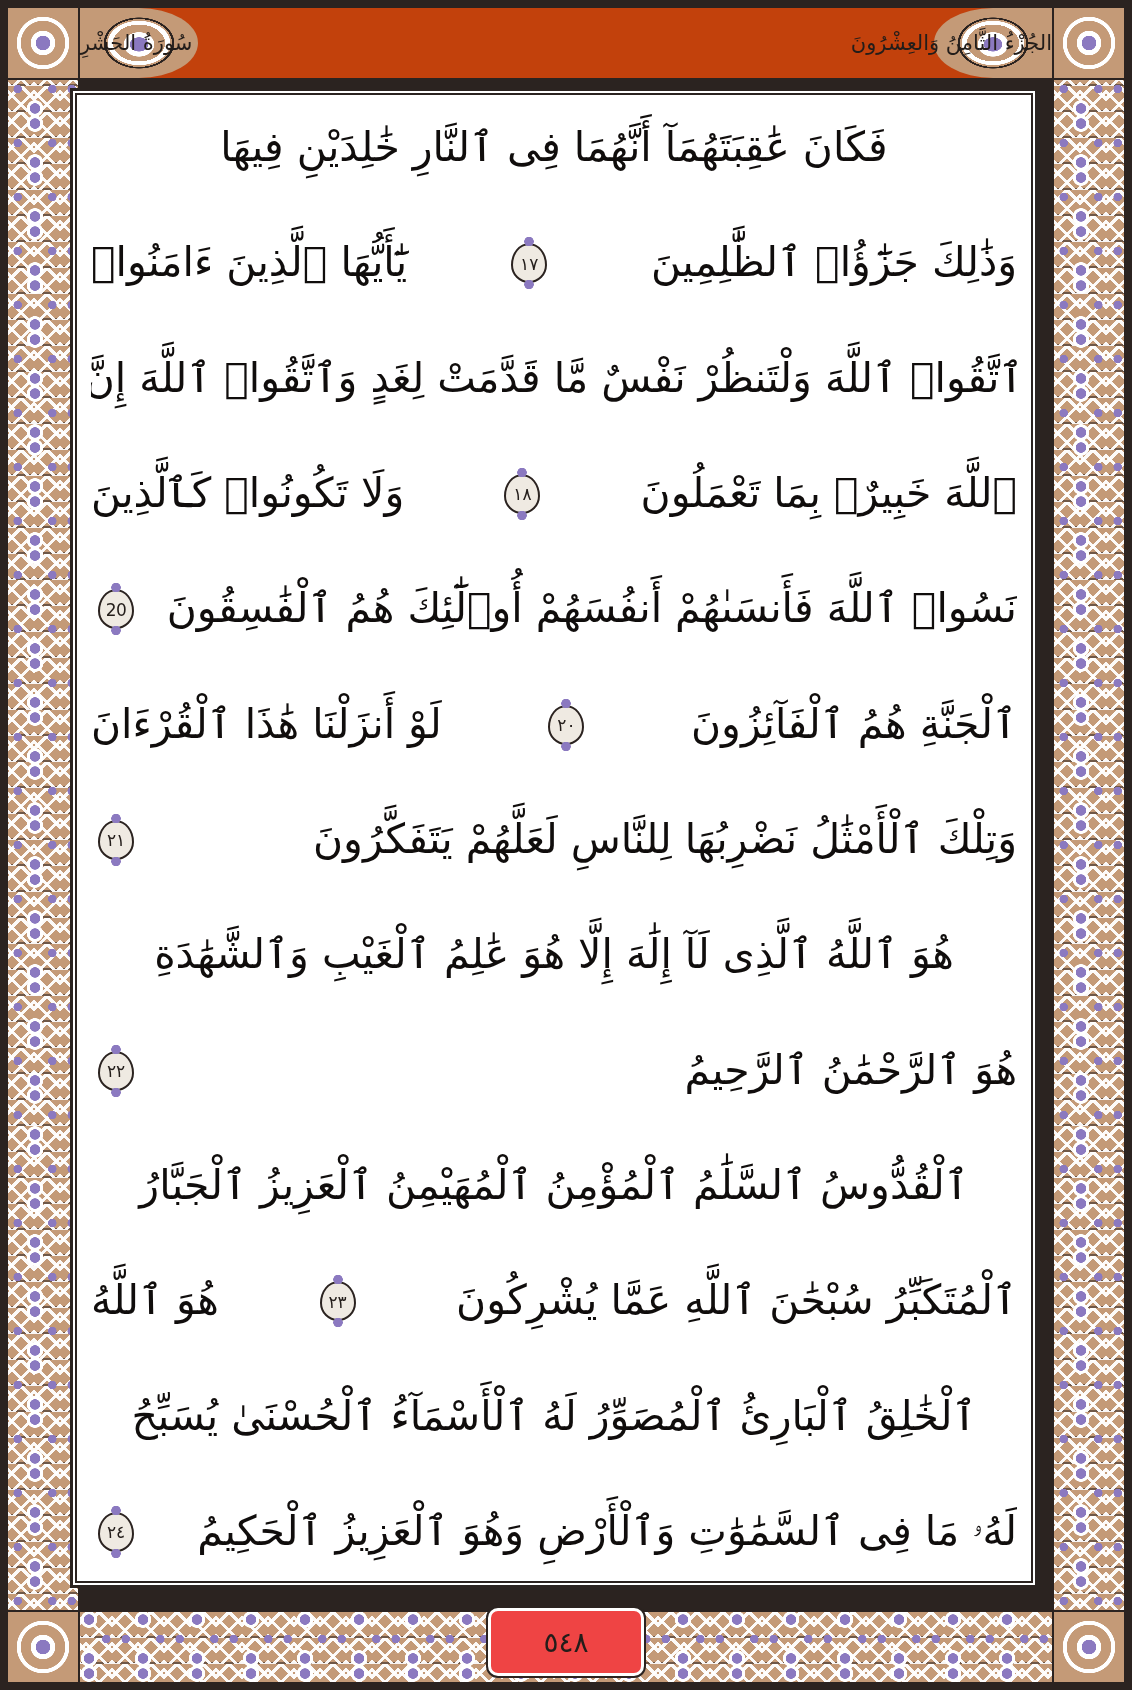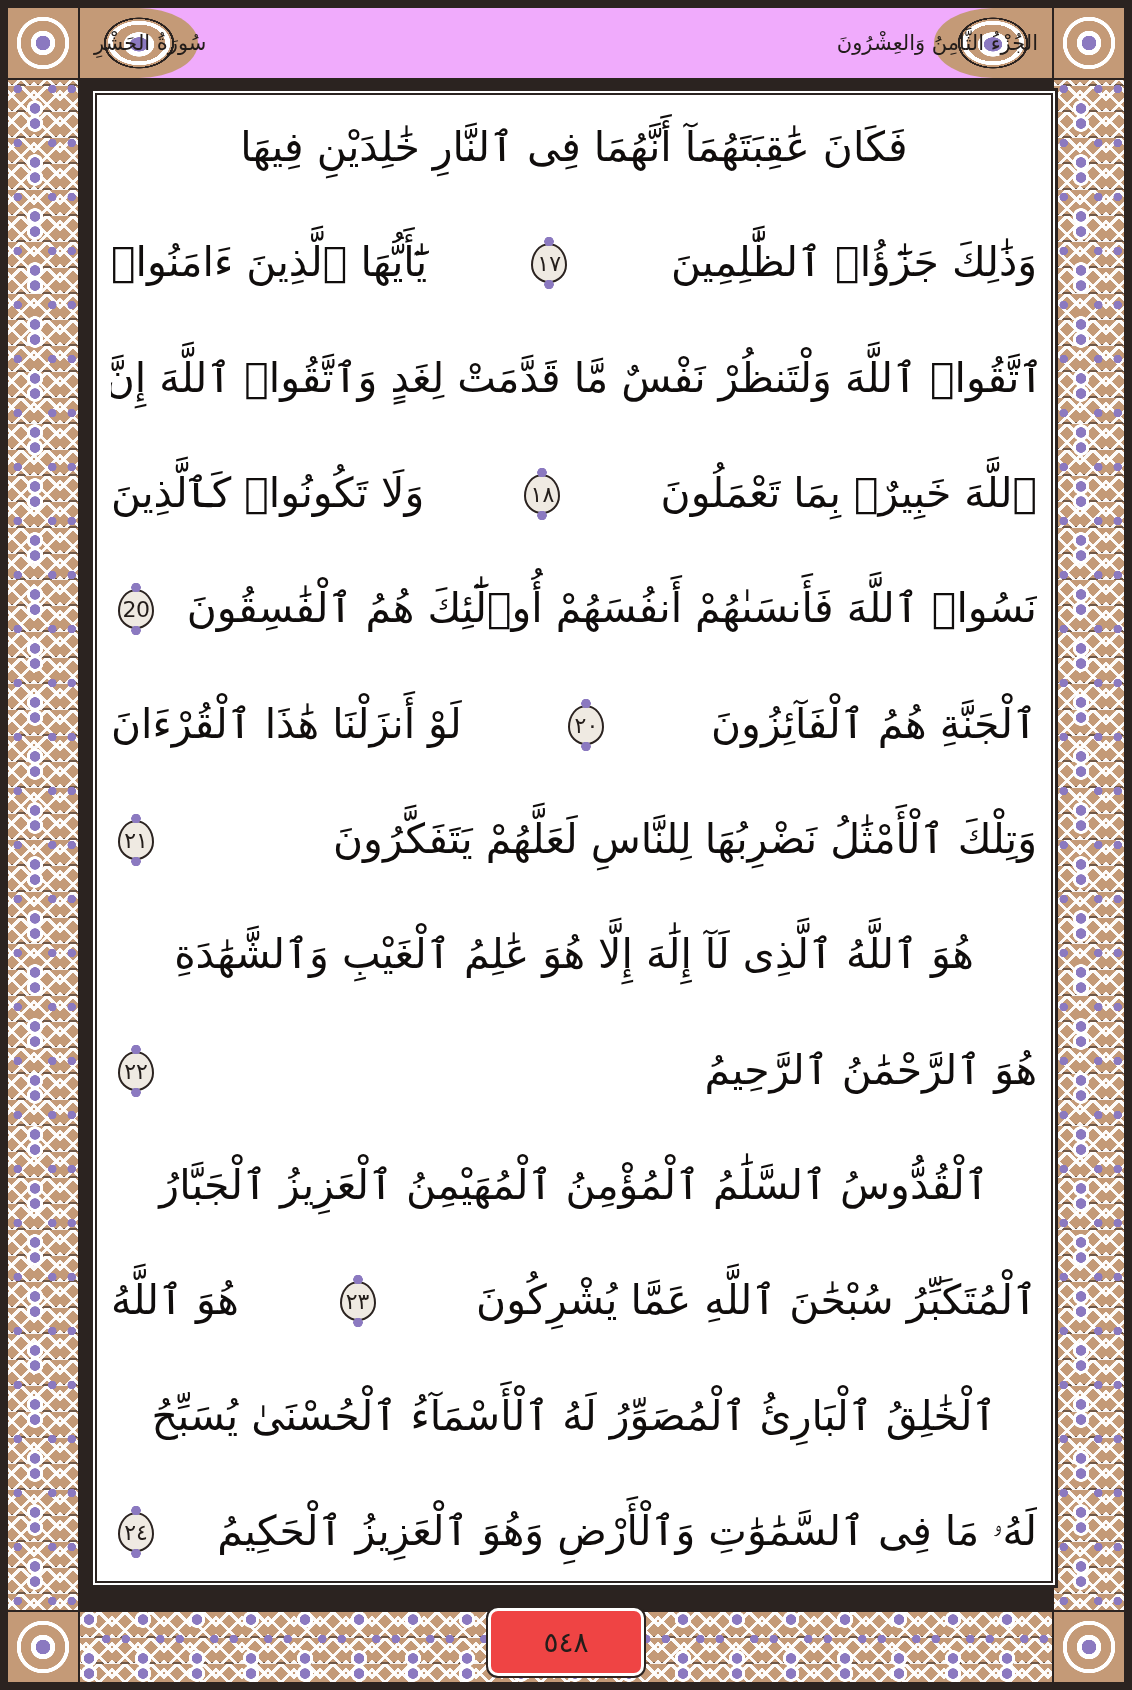--- a/index.html
+++ b/index.html
@@ -68,25 +68,25 @@
   .c-tl{left:6px;top:6px;}
   .c-tr{right:6px;top:6px;}
   .c-bl{left:6px;bottom:6px;}
   .c-br{right:6px;bottom:6px;}
 
   
   .header-strip{
     position:absolute;
     left:80px; top:8px;
     width:972px; height:70px;
-    background:#f0abfc;
+    background:#c2410c;
     display:flex;
     align-items:center;
     justify-content:space-between;
-    padding:0 14px;
+    padding:0 0;
     box-sizing:border-box;
     z-index:4;
   }
   .header-strip::before,
   .header-strip::after{
     content:"";
     position:absolute;
     top:0;width:118px;height:70px;
     background-color:#c49a77;
     background-image:
@@ -107,21 +107,21 @@
     white-space:nowrap;
     position:relative;
     z-index:2;
   }
   .header-right{margin-right:128px;}
   .header-left {margin-left:96px;}
 
   
   .text-panel{
     position:absolute;
-    left:90px; top:88px;
+    left:70px; top:88px;
     width:968px; height:1500px;
     background:#ffffff;
     border:3px solid #2b2320;
     box-shadow:0 0 0 2px #ffffff inset, 0 0 0 4px #2b2320 inset;
     box-sizing:border-box;
     z-index:2;
     overflow:hidden;
   }
   .lines{
     position:absolute;
@@ -178,21 +178,21 @@
     width:17px;height:11px;
     background:
       radial-gradient(circle at 50% 50%, #8b79c0 0 4.5px, rgba(255,255,255,0) 5px);
     z-index:2;
   }
   .ayah .finial-t{top:-1px;}
   .ayah .finial-b{bottom:-1px;}
   .ayah .num{
     position:relative;
     z-index:3;
-    font-size:22px;
+    font-size:17px;
     color:#231d1a;
     font-family:"DejaVu Sans","Liberation Sans",sans-serif;
     line-height:1;
     padding-top:2px;
   }
 
   
   .page-cartouche{
     position:absolute;
     left:50%;

